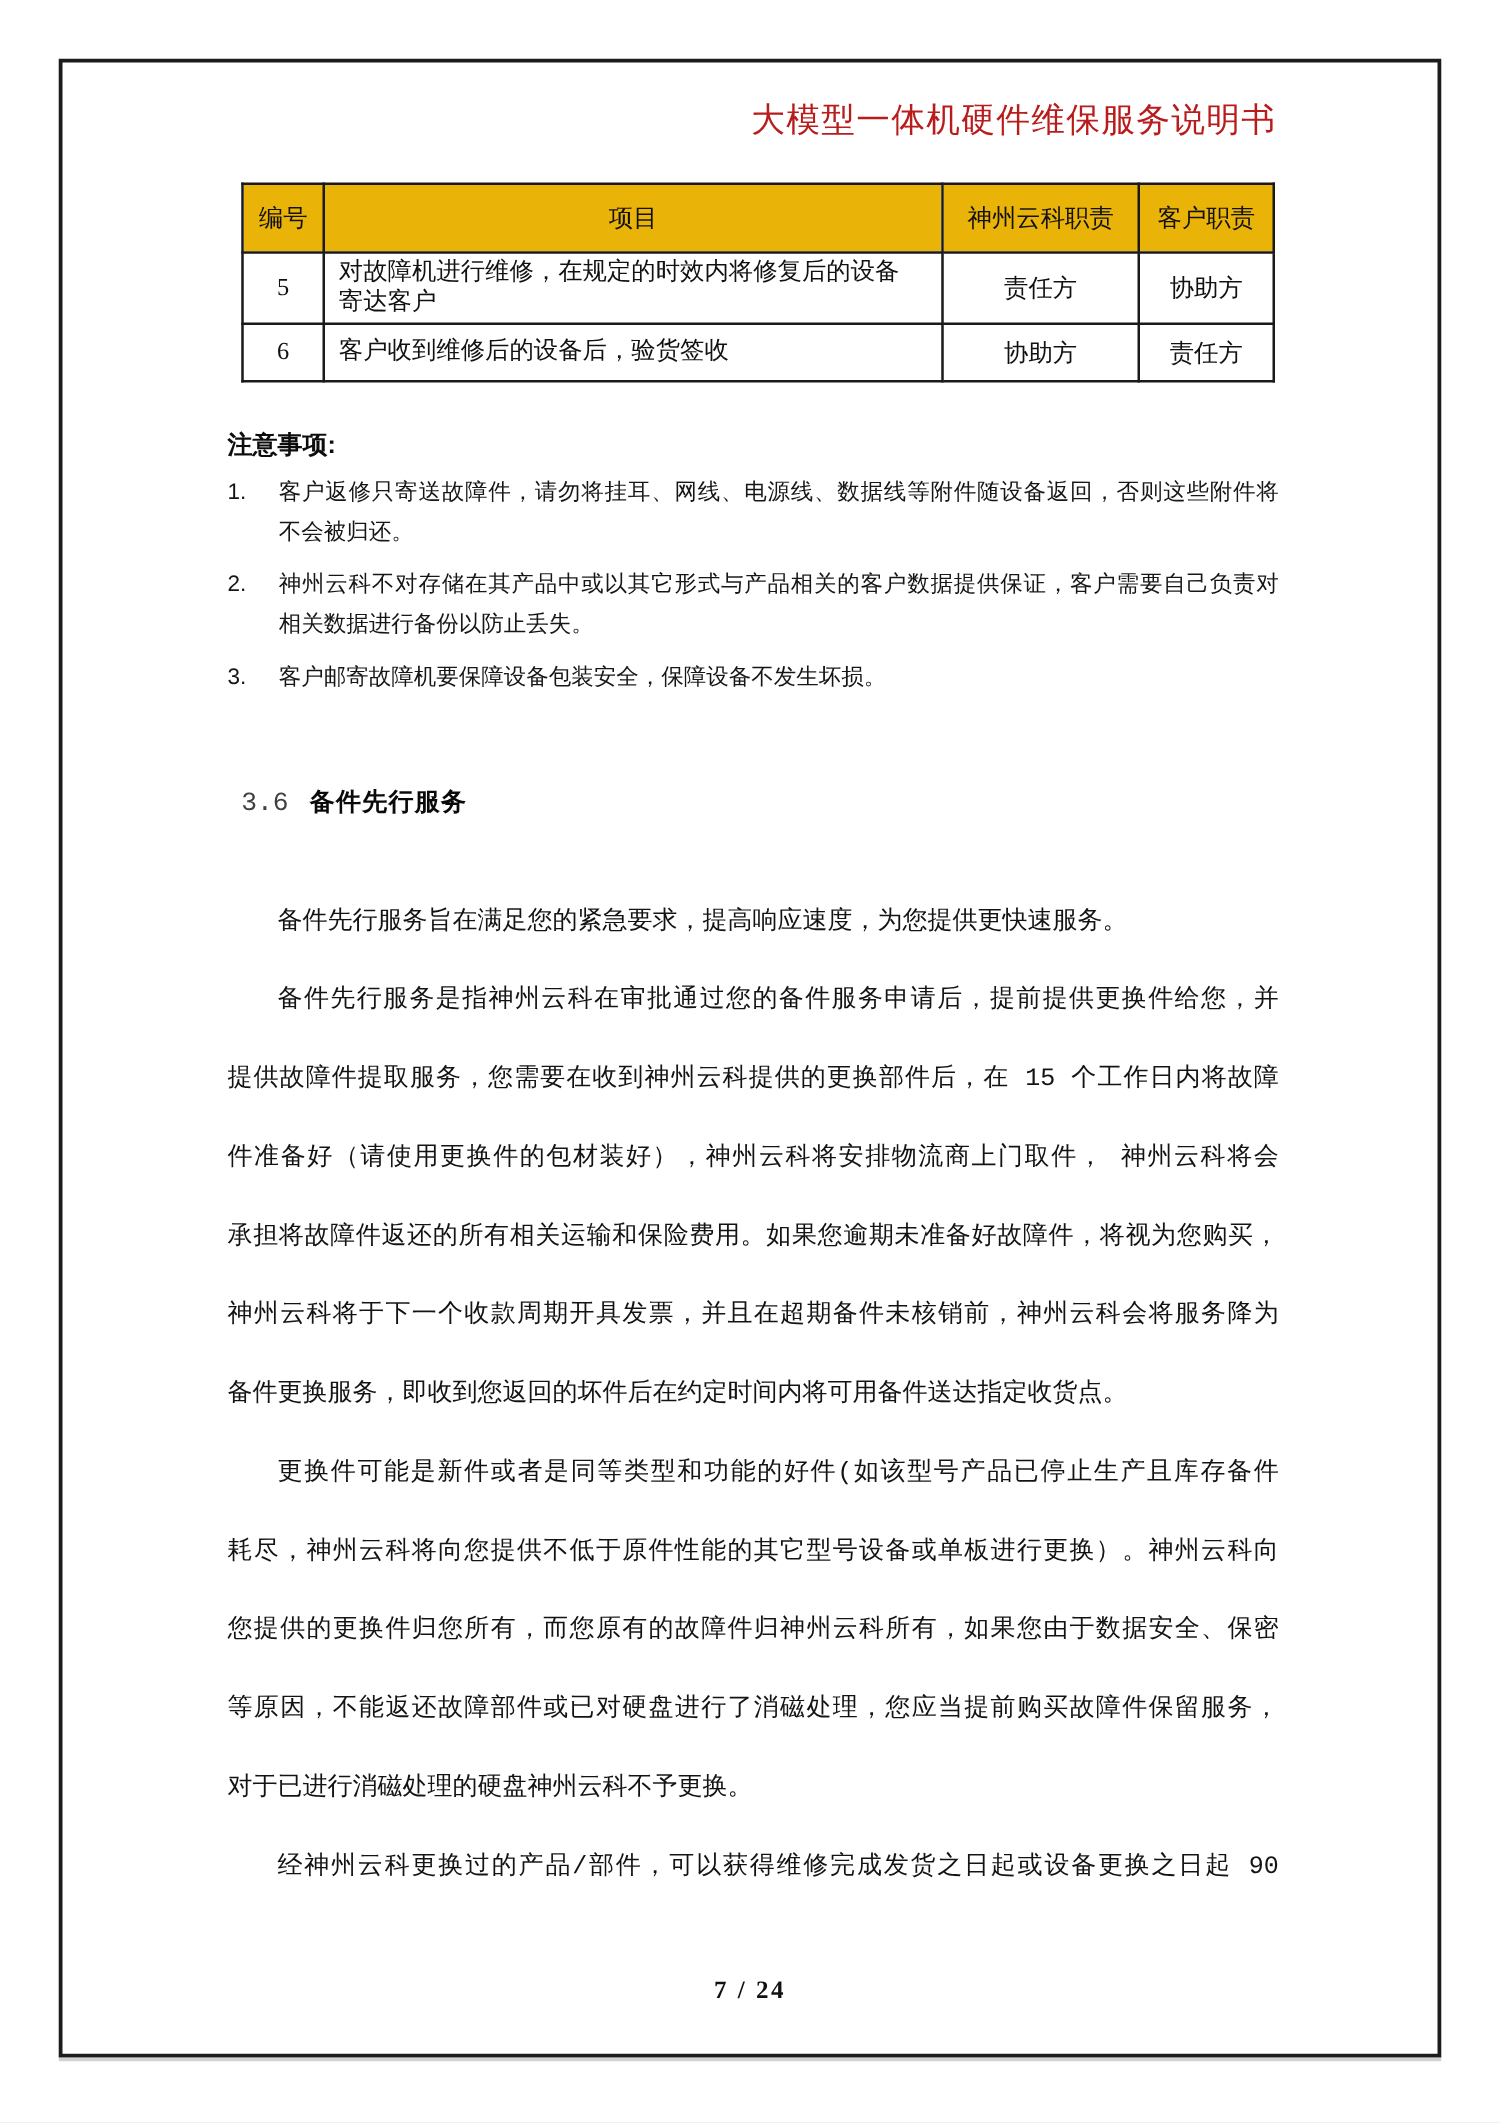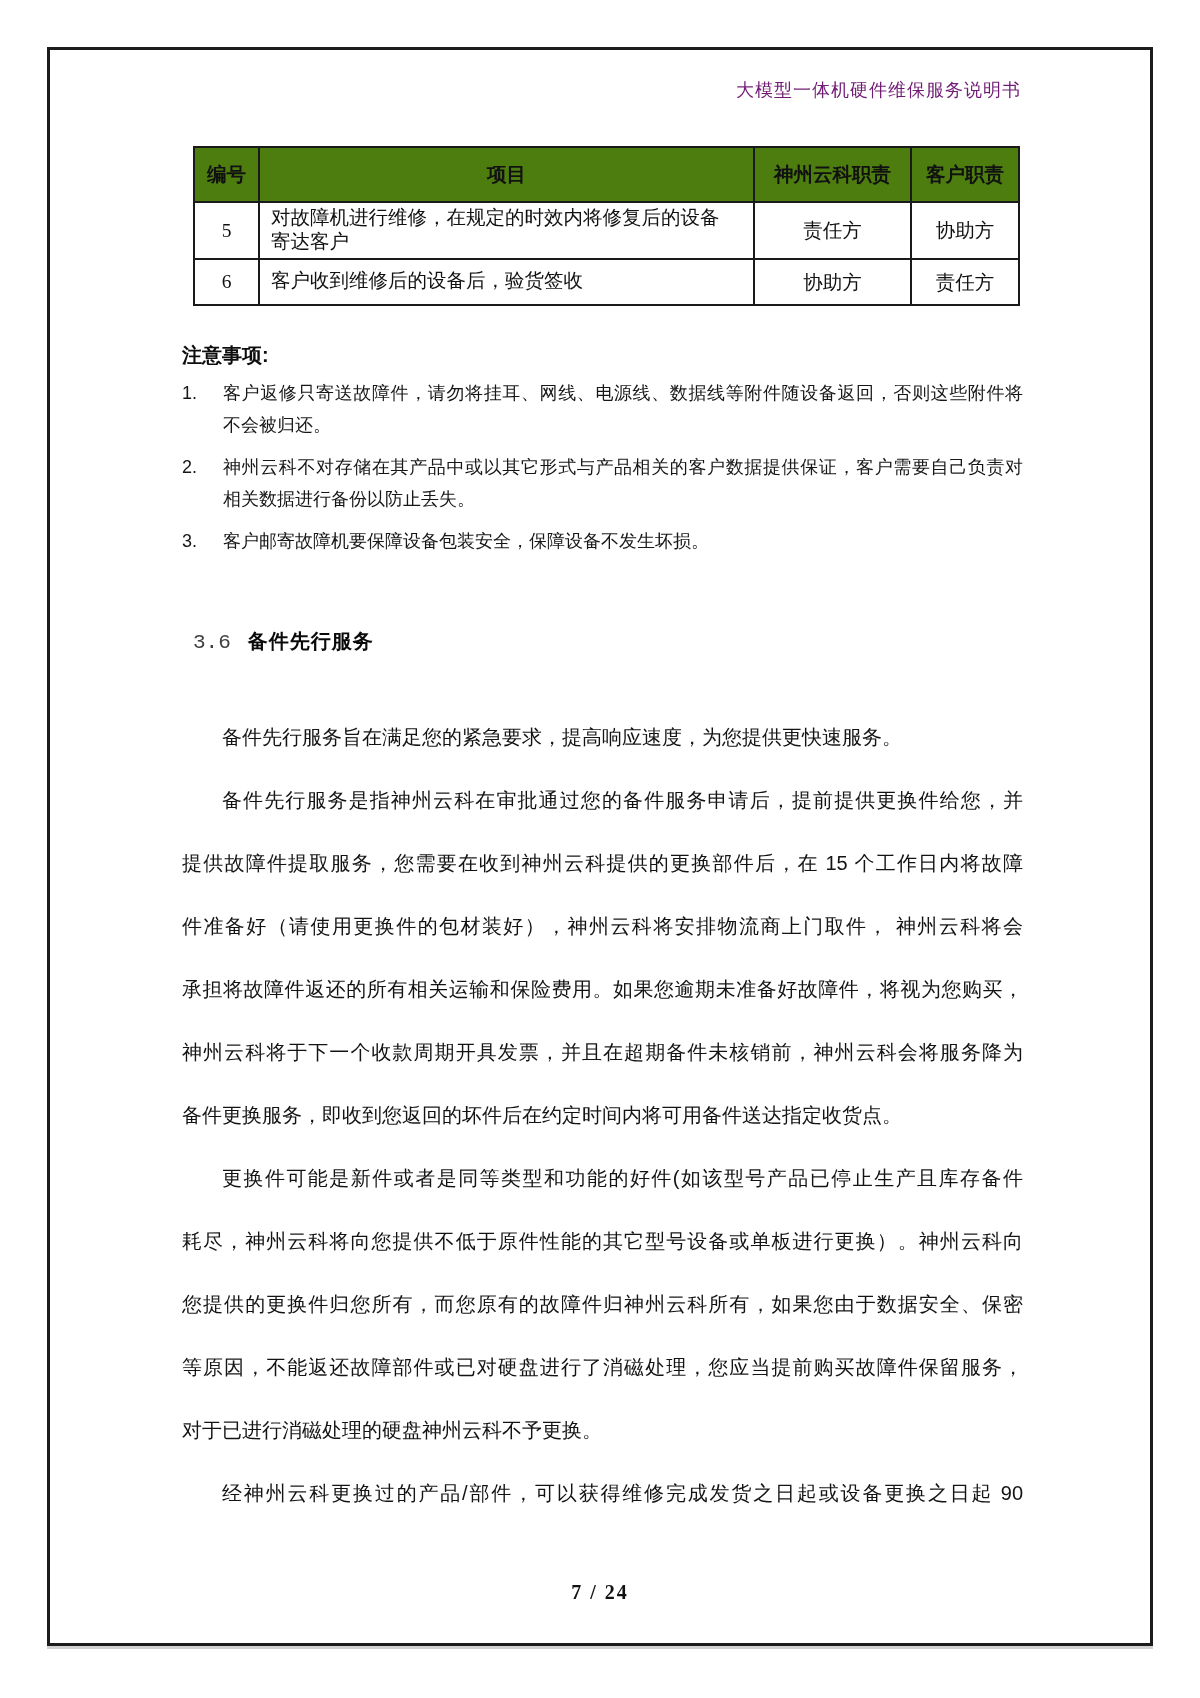--- a/index.html
+++ b/index.html
@@ -17,44 +17,44 @@
     left:47px; top:47px;
     width:1106px; height:1599px;
     border:3px solid #1c1c1c;
     box-sizing:border-box;
     box-shadow:0 3px 0 rgba(0,0,0,0.18);
   }
   .doc-header {
     position:absolute;
     top:78px; right:179px;
     font-family:"Liberation Serif","DejaVu Serif",serif;
-    font-size:18px;
+    font-size:27px;
     letter-spacing:1px;
-    color:#701a75;
+    color:#b91c1c;
     white-space:nowrap;
   }
   table.svc-table {
     position:absolute;
     left:193px; top:146px;
     width:825px;
     border-collapse:collapse;
     table-layout:fixed;
     font-family:"Liberation Serif","DejaVu Serif",serif;
     font-size:19.5px;
     color:#111;
   }
   .svc-table th, .svc-table td {
     border:2px solid #1a1a1a;
     text-align:center;
     vertical-align:middle;
     padding:0;
     overflow:hidden;
   }
   .svc-table thead tr { height:55px; }
-  .svc-table thead th { background:#4d7c0f; font-weight:bold; }
+  .svc-table thead th { background:#eab308; font-weight:normal; }
   .svc-table tr.row-5 { height:57px; }
   .svc-table tr.row-6 { height:46px; }
   .svc-table td.cell-item {
     text-align:left;
     padding:2px 18px 4px 11px;
     line-height:24px;
   }
   .notes-title {
     position:absolute;
     left:182px; top:342px;
@@ -91,20 +91,21 @@
     font-weight:bold;
     letter-spacing:1px;
     color:#0a0a0a;
   }
   .bodytext {
     position:absolute;
     left:182px; top:706px;
     width:841px;
     font-size:20px;
     color:#131313;
+    font-family:Liberation Mono, monospace;
   }
   .bl { height:63px; line-height:63px; overflow:hidden; }
   .bl.just   { text-align:justify; text-align-last:justify; }
   .bl.indent { text-indent:40px; }
   .page-footer {
     position:absolute;
     left:0; top:1581px;
     width:1200px;
     text-align:center;
     font-family:"Liberation Serif","DejaVu Serif",serif;

